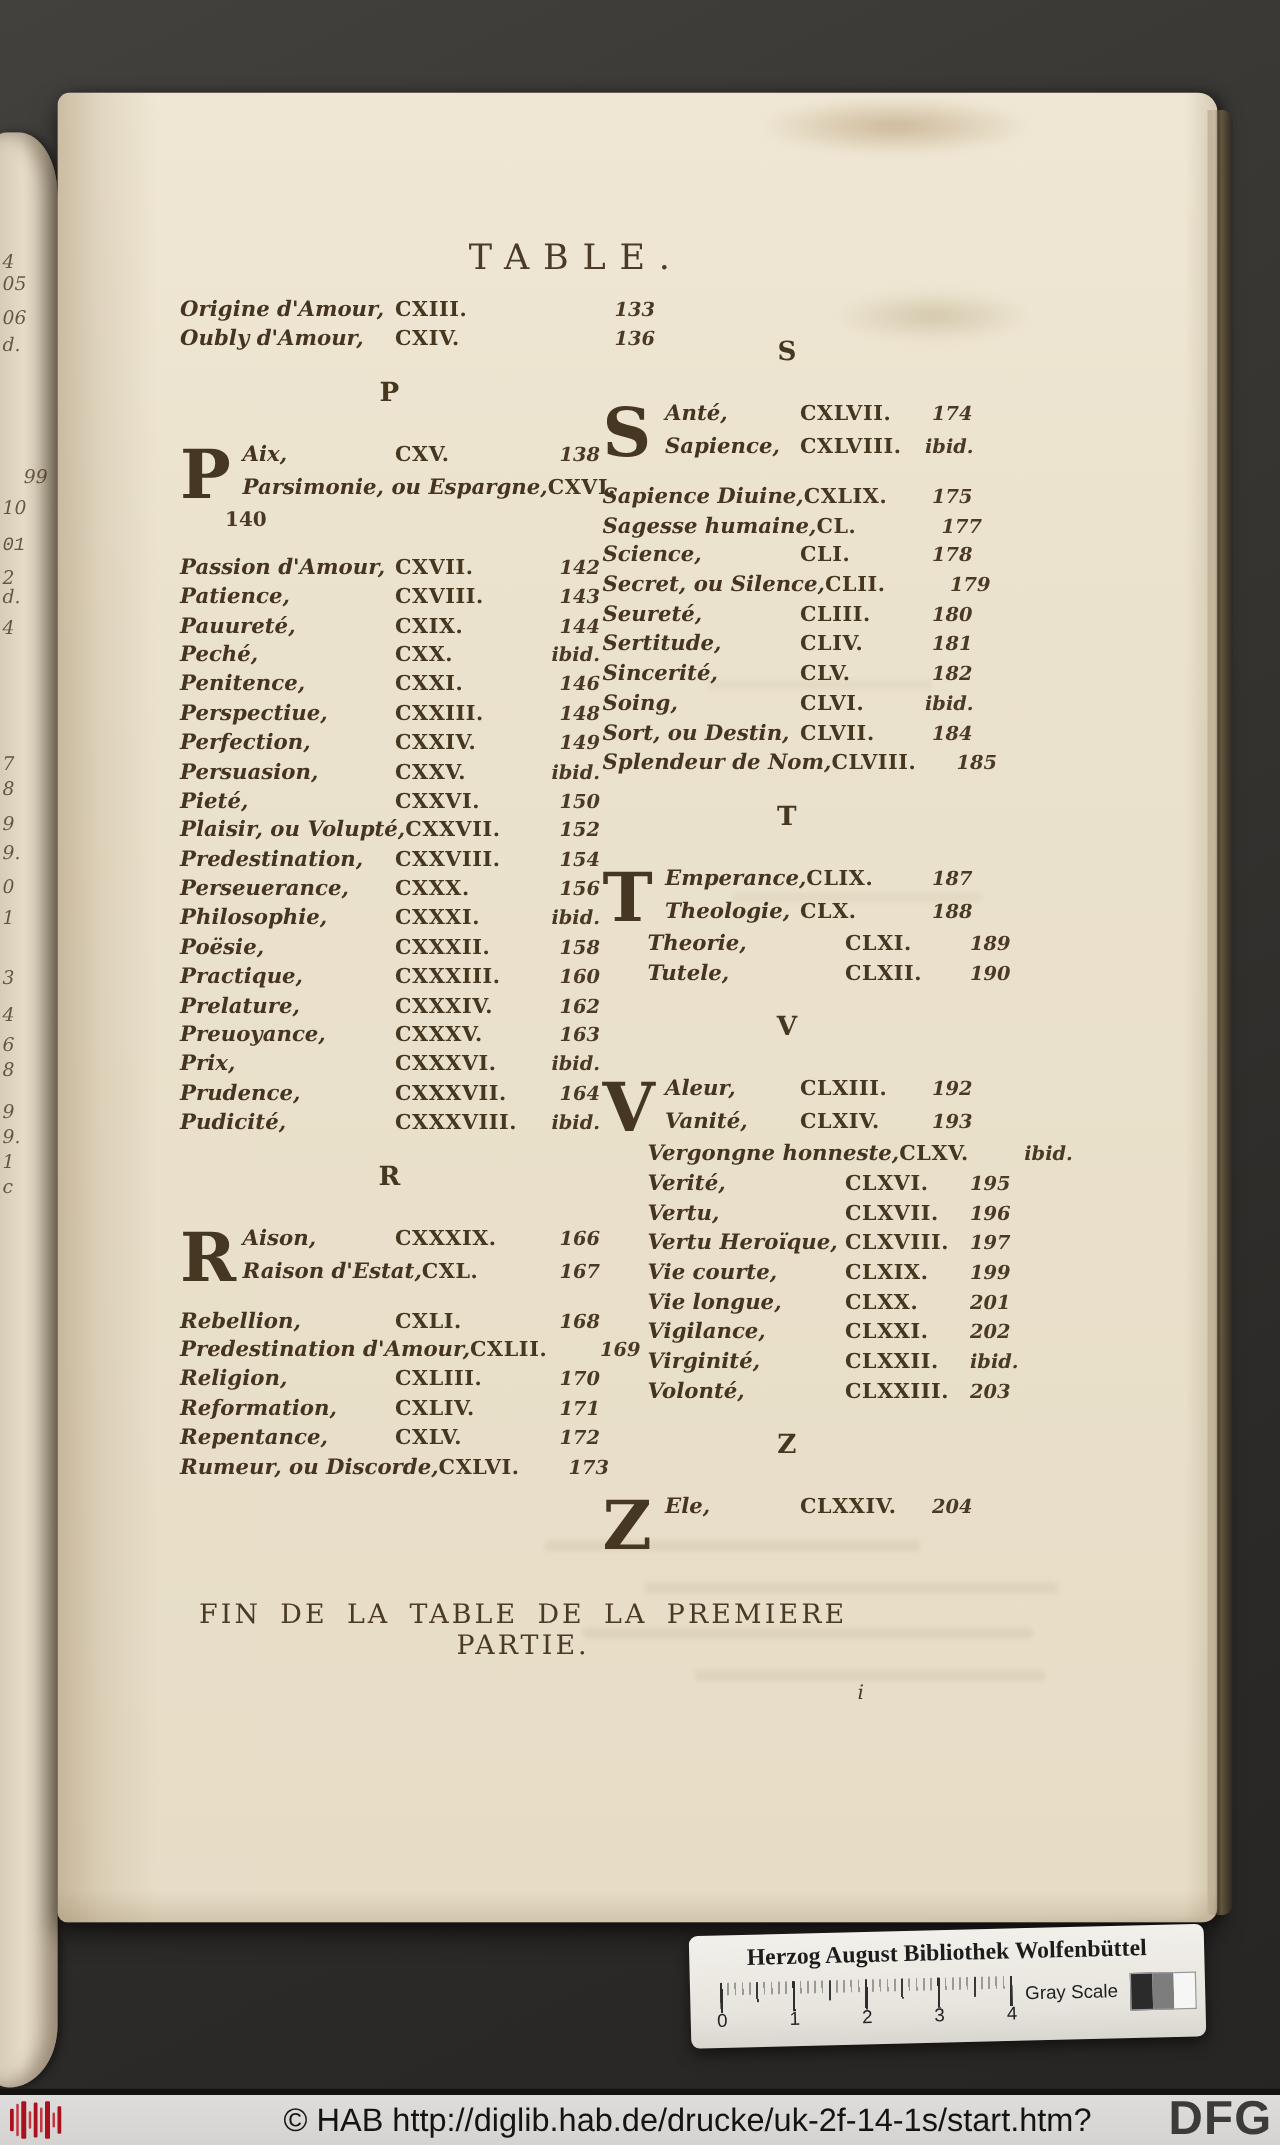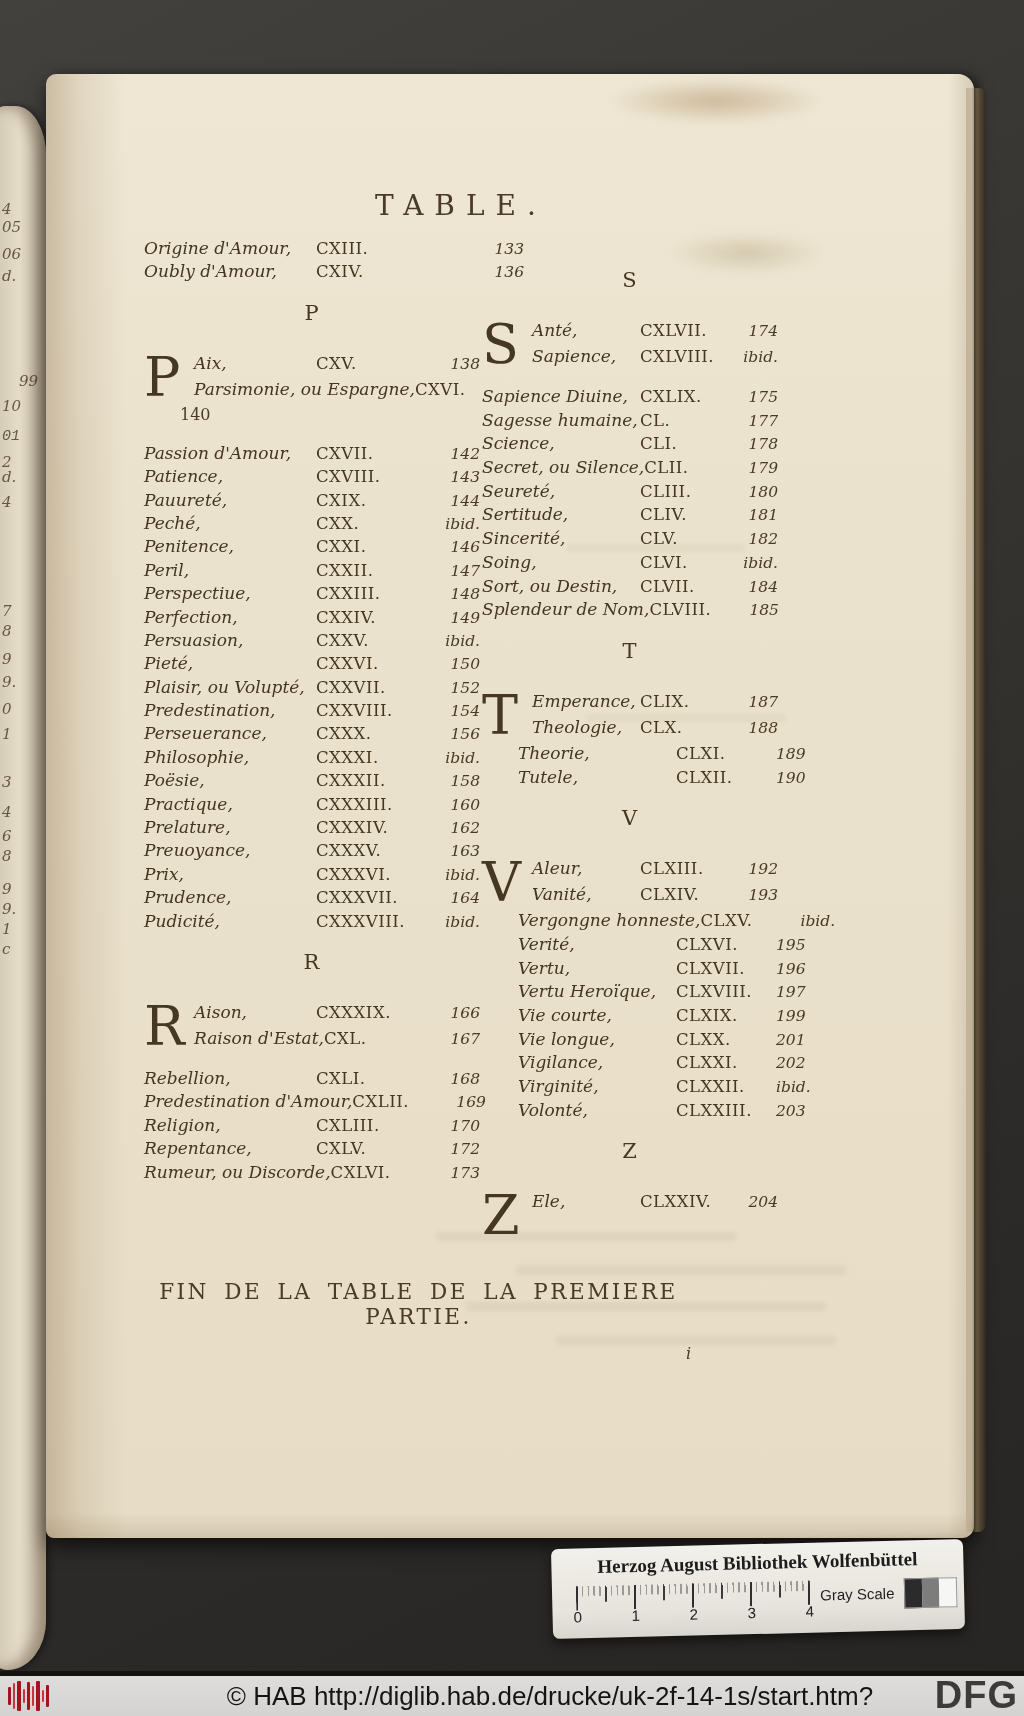--- a/index.html
+++ b/index.html
@@ -26,21 +26,21 @@
     color:#44341f;}
   .fore-edge{position:absolute;left:966px;top:88px;width:20px;height:1444px;
     background:linear-gradient(90deg,#bfb195 0%,#71614634 30%,#6b5c42 55%,#2e2820 100%);
     border-radius:0 8px 8px 0;opacity:.9;}
   .stain{position:absolute;border-radius:50%;filter:blur(4px);}
   .ghost{position:absolute;filter:blur(2px);background:#8a7d55;opacity:.10;border-radius:3px;}
 
   
   .title{position:absolute;left:329px;top:118px;width:240px;font-size:28px;line-height:1;
     letter-spacing:11px;color:#4a3a26;}
-  .col{position:absolute;}
+  .col{position:absolute;font-weight:bold;}
   .col-left{left:98px;top:150px;width:336px;}
   .col-right{left:436px;top:178px;width:296px;}
   .row{display:flex;align-items:baseline;height:23.4px;font-size:17px;white-space:nowrap;}
   .col-right .row{height:23.7px;}
   .row.wide{width:380px;}
   .name{font-style:italic;flex:0 0 auto;min-width:172px;color:#453520;}
   .col-right .name{min-width:158px;}
   .roman{flex:0 0 auto;min-width:104px;font-size:16.5px;letter-spacing:.5px;color:#46371f;}
   .col-right .roman{min-width:100px;}
   .num{flex:1;text-align:right;font-style:italic;font-size:15.5px;color:#4a3a24;}
@@ -179,25 +179,20 @@
             <span class="name">Peché,</span>
             <span class="roman">CXX.</span>
             <span class="num">ibid.</span>
           </div>
           <div class="row">
             <span class="name">Penitence,</span>
             <span class="roman">CXXI.</span>
             <span class="num">146</span>
           </div>
           <div class="row">
-            <span class="name">Peril,</span>
-            <span class="roman">CXXII.</span>
-            <span class="num">147</span>
-          </div>
-          <div class="row">
             <span class="name">Perspectiue,</span>
             <span class="roman">CXXIII.</span>
             <span class="num">148</span>
           </div>
           <div class="row">
             <span class="name">Perfection,</span>
             <span class="roman">CXXIV.</span>
             <span class="num">149</span>
           </div>
           <div class="row">
@@ -288,20 +283,25 @@
           </div>
           <div class="row">
             <span class="name">Predestination d'Amour,</span>
             <span class="roman">CXLII.</span>
             <span class="num">169</span>
           </div>
           <div class="row">
             <span class="name">Religion,</span>
             <span class="roman">CXLIII.</span>
             <span class="num">170</span>
+          </div>
+          <div class="row">
+            <span class="name">Reformation,</span>
+            <span class="roman">CXLIV.</span>
+            <span class="num">171</span>
           </div>
           <div class="row">
             <span class="name">Repentance,</span>
             <span class="roman">CXLV.</span>
             <span class="num">172</span>
           </div>
           <div class="row">
             <span class="name">Rumeur, ou Discorde,</span>
             <span class="roman">CXLVI.</span>
             <span class="num">173</span>

